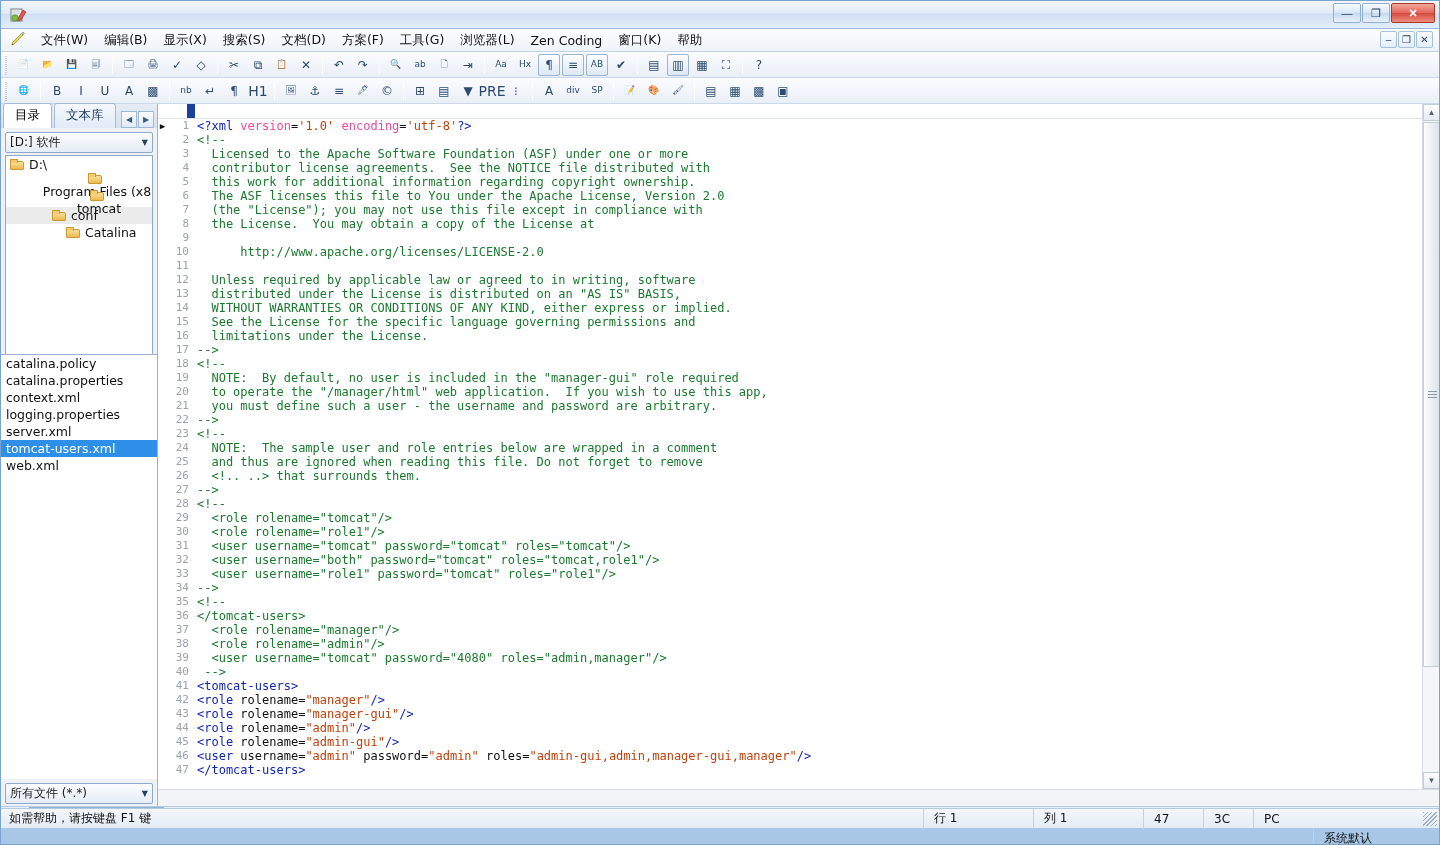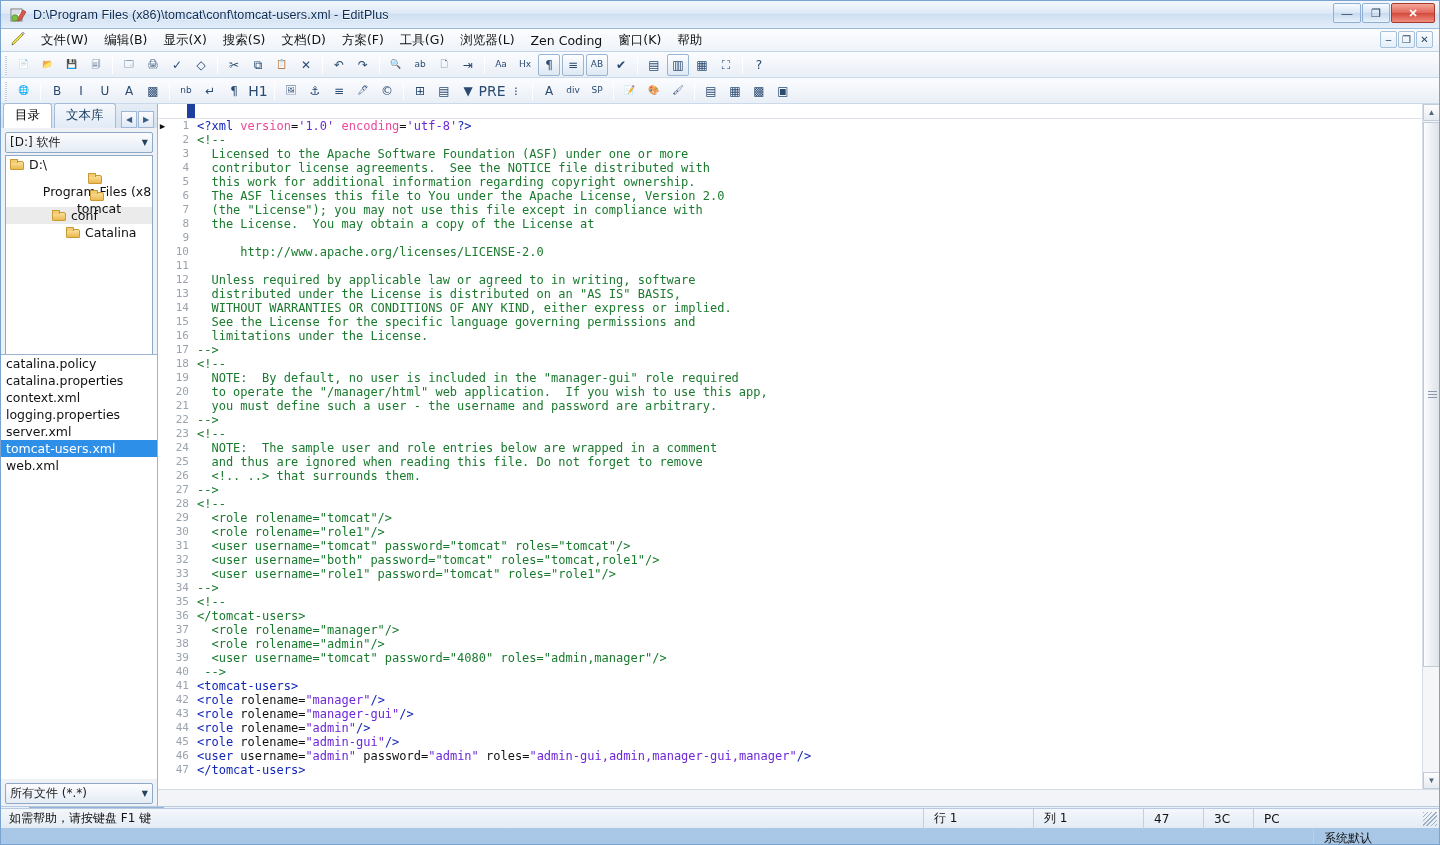--- a/index.html
+++ b/index.html
@@ -180,21 +180,21 @@
   }
   .code-line { display:flex; height:14px; line-height:14px;
     font-family:"DejaVu Sans Mono", monospace; font-size:12px; }
   .ln { width:22px; text-align:right; color:#9aa3ad; flex:none;
         font-family:"DejaVu Sans Mono", monospace; font-size:11px; padding-right:0; }
   .marker { width:9px; flex:none; text-align:center; color:#111; font-size:9px; }
   .code { padding-left:8px; white-space:pre; color:#000; }
   .cm { color:#1a7a2e; }
   .tag { color:#1226b8; }
   .attr { color:#ec4899; }
-  .val { color:#6d28d9; }
+  .val { color:#c2410c; }
   .pi  { color:#1226b8; }
   .plain { color:#111; }
   
   #vscroll {
     position:absolute; right:0; top:0; bottom:0; width:17px;
     background:#f5f6f8; border-left:1px solid #d6dce4;
   }
   .vs-arrow { width:17px; height:17px;
     background:linear-gradient(to bottom,#fdfdfe,#e6ebf2);
     border:1px solid #c2cbd6; display:flex;align-items:center;justify-content:center;
@@ -250,21 +250,20 @@
 
   <div id="titlebar">
     <span class="app-icon">
       <svg width="18" height="18" viewBox="0 0 18 18">
         <rect x="2" y="3" width="11" height="12" fill="#f8f8f8" stroke="#7a7a7a"></rect>
         <path d="M3 5h8M3 7h8M3 9h6" stroke="#b8c6d6" stroke-width="1"></path>
         <path d="M9 12l5-8 3 2-5 8-3.5 1z" fill="#e0564a" stroke="#8e2e23" stroke-width=".6"></path>
         <circle cx="6" cy="12" r="3.2" fill="#7bc043" stroke="#4b7c24" stroke-width=".6"></circle>
       </svg>
     </span>
-    <span class="title-text">D:\Program Files (x86)\tomcat\conf\tomcat-users.xml - EditPlus</span>
     <div class="wincontrols">
       <div class="wbtn">—</div>
       <div class="wbtn">❐</div>
       <div class="wbtn close">✕</div>
     </div>
   </div>
 
   <div id="menubar">
     <span class="pencil">
       <svg width="18" height="16" viewBox="0 0 18 16">

